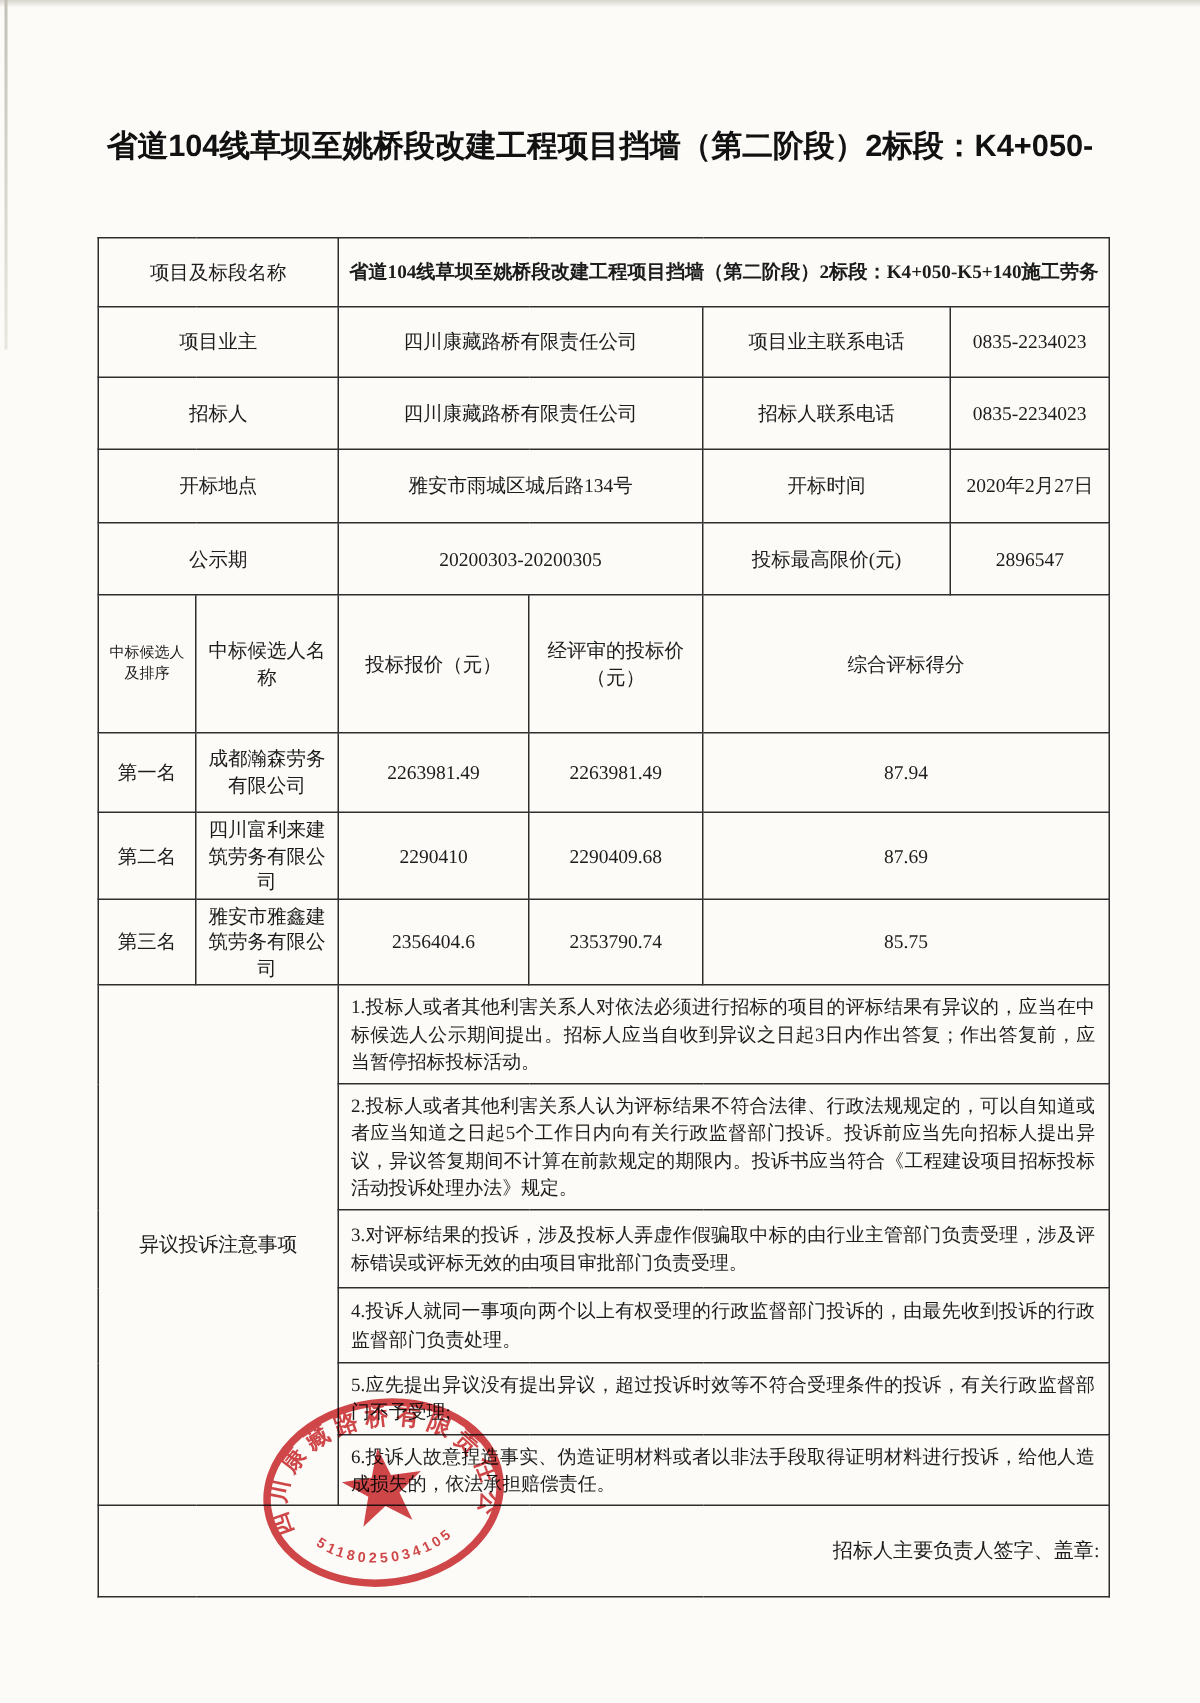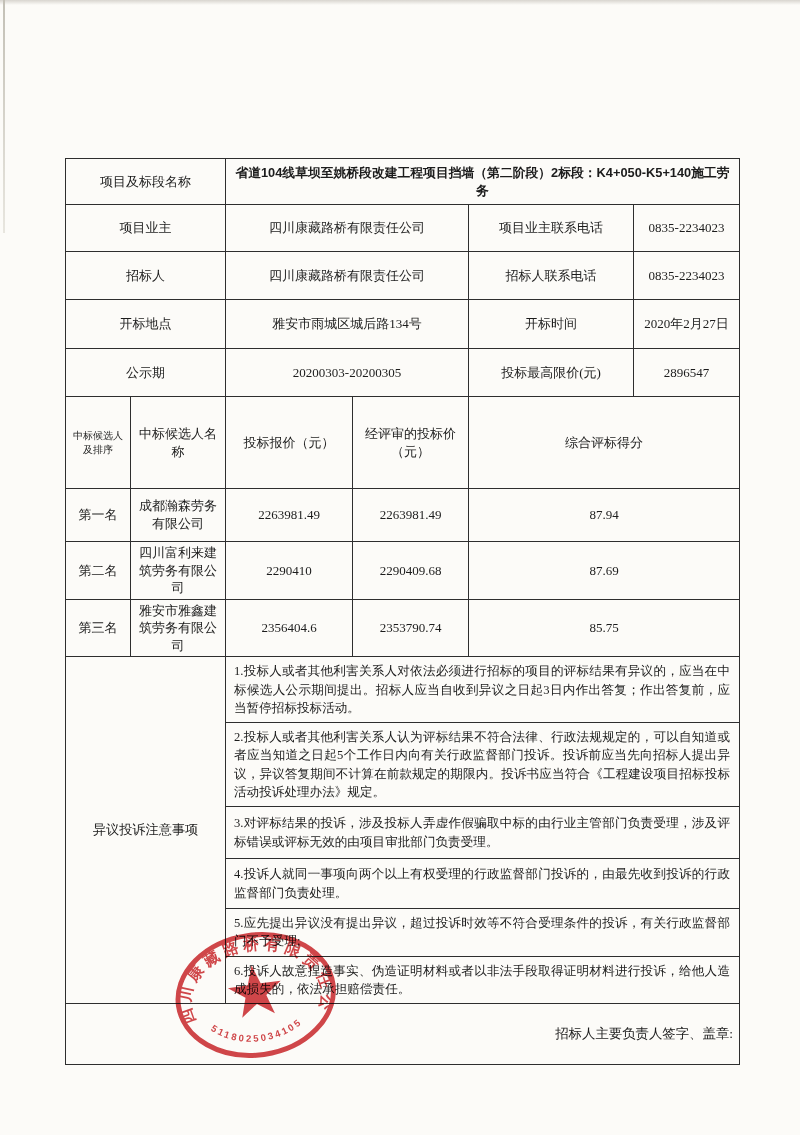--- a/index.html
+++ b/index.html
@@ -20,21 +20,21 @@
   }
   table.doc-table{
     position:absolute;left:65px;top:158px;width:674px;
     border-collapse:collapse;table-layout:fixed;
   }
   .doc-table td{
     border:1.6px solid #2e2e2e;
     text-align:center;vertical-align:middle;
     font-size:13px;padding:2px 4px;line-height:1.35;
   }
-  td.cell-strong{font-family:Liberation Sans, sans-serif;font-weight:600;font-size:12.8px;}
+  td.cell-strong{font-family:Liberation Serif, serif;font-weight:600;font-size:12.8px;}
   td.rank-header{white-space:pre-line;font-size:10px;}
   td.note-cell{
     text-align:justify;font-size:12.6px;line-height:1.45;
     padding:5px 9px 5px 8px;vertical-align:middle;margin-top:16px;
   }
   td.notes-label{font-size:13.2px;}
   td.footer-cell{text-align:right;padding:6px 6px;font-size:13.4px;vertical-align:middle;}
   .seal{
     position:absolute;left:171px;top:929px;width:170px;height:136px;
     transform:rotate(-8deg);
@@ -42,20 +42,21 @@
     pointer-events:none;
   }
 </style>
 </head>
 <body>
 
 <div class="scan-top-edge"></div>
 <div class="scan-left-edge"></div>
 
 <div class="doc-title">
+  <div>省道104线草坝至姚桥段改建工程项目挡墙（第二阶段）2标段：K4+050-</div>
 </div>
 
 <table class="doc-table">
   <colgroup>
     <col style="width:65px">
       <col style="width:95px">
       <col style="width:127px">
     <col style="width:116px">
       <col style="width:165px">
       <col style="width:106px">

